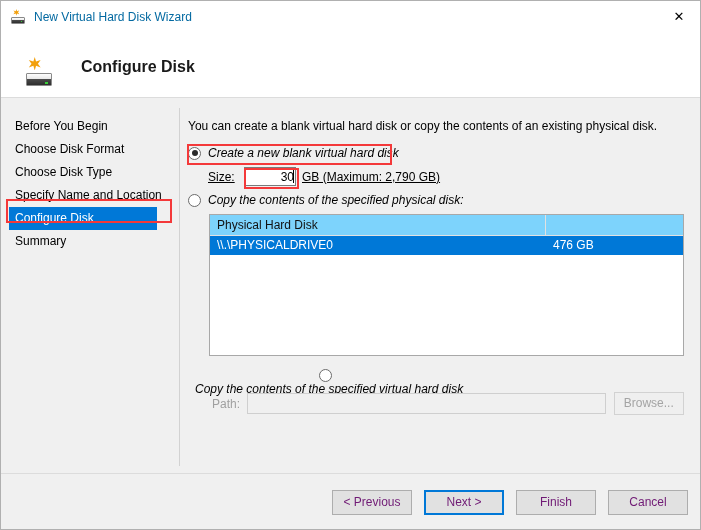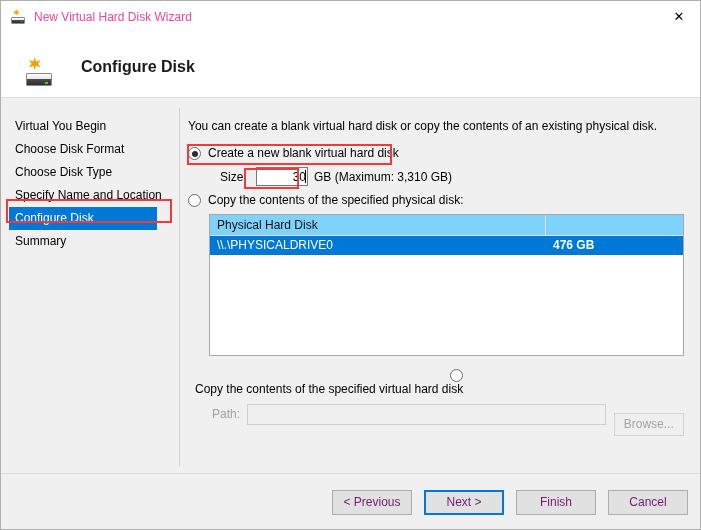--- a/index.html
+++ b/index.html
@@ -39,21 +39,21 @@
   .titlebar-icon {
     margin-left: 9px;
     width: 16px;
     height: 16px;
     position: relative;
     flex: none;
   }
   .title-text {
     margin-left: 8px;
     font-size: 12px;
-    color: #ec4899;
+    color: #0369a1;
     white-space: nowrap;
   }
   .close-button {
     position: absolute;
     right: 0; top: 0;
     width: 46px;
     height: 30px;
     display: flex;
     align-items: center;
     justify-content: center;
@@ -180,22 +180,23 @@
     position: absolute;
     left: 0; top: 21px;
     font-size: 12px;
     color: #000000;
     white-space: nowrap;
   }
 
   .radio-row {
     position: absolute;
     display: flex;
-    align-items: flex-end;
-    cursor: default;
+    align-items: center;
+    cursor: default;
+    font-style: italic;
   }
   .radio {
     width: 13px;
     height: 13px;
     border-radius: 50%;
     border: 1px solid #6b6b6b;
     background: #ffffff;
     box-sizing: border-box;
     position: relative;
     flex: none;
@@ -211,23 +212,24 @@
   }
   .radio-label {
     margin-left: 7px;
     font-size: 12px;
     white-space: nowrap;
   }
 
   
   .size-row {
     position: absolute;
-    left: 32px; top: 69px;
+    left: 20px; top: 69px;
     display: flex;
     align-items: center;
+    text-decoration: underline;
   }
   .size-label {
     font-size: 12px;
     width: 36px;
   }
   .size-input {
     width: 52px;
     height: 19px;
     border: 1px solid #7a7a7a;
     background: #ffffff;
@@ -289,21 +291,21 @@
   }
   .lv-row.selected { background: #0078d7; color: #ffffff; }
   .lv-td {
     font-size: 12px;
     line-height: 19px;
     padding-left: 7px;
     box-sizing: border-box;
     white-space: nowrap;
   }
   .lv-td.col-name { width: 336px; }
-  .lv-td.col-size { flex: 1; font-weight: bold; }
+  .lv-td.col-size { flex: 1; }
 
   
   .path-row {
     position: absolute;
     left: 24px; top: 294px;
     display: flex;
     align-items: center;
     width: 472px;
   }
   .path-label {
@@ -324,21 +326,20 @@
     height: 23px;
     background: #efefef;
     border: 1px solid #d2d2d2;
     color: #a4a4a4;
     font-size: 12px;
     font-family: "Liberation Sans", sans-serif;
     text-align: center;
     line-height: 21px;
     box-sizing: border-box;
     cursor: default;
-    margin-top: 21px;
   }
 
   
   .footer {
     position: absolute;
     left: 0; top: 472px;
     width: 701px;
     height: 58px;
     background: #f0f0f0;
     border-top: 1px solid #dcdcdc;
@@ -403,21 +404,21 @@
       </span>
     </span>
     <div class="header-title">Configure Disk</div>
   </div>
 
   <div class="body-area">
 
     <div class="vdivider"></div>
 
     <div class="sidebar">
-      <div class="side-item">Virtual You Begin</div>
+      <div class="side-item">Before You Begin</div>
       <div class="side-item">Choose Disk Format</div>
       <div class="side-item">Choose Disk Type</div>
       <div class="side-item">Specify Name and Location</div>
       <div class="side-item selected">Configure Disk</div>
       <div class="side-item">Summary</div>
     </div>
 
     <div class="main">
 
       <div class="intro-text">You can create a blank virtual hard disk or copy the contents of an existing physical disk.</div>
@@ -426,21 +427,21 @@
         <span class="radio checked"></span>
         <span class="radio-label">Create a new blank virtual hard disk</span>
       </div>
 
       <div class="size-row">
         <span class="size-label">Size:</span>
         <span class="size-input-wrap">
           <input class="size-input" type="text" value="30" style="">
           <span class="caret"></span>
         </span>
-        <span class="size-suffix">GB (Maximum: 3,310 GB)</span>
+        <span class="size-suffix">GB (Maximum: 2,790 GB)</span>
       </div>
 
       <div class="radio-row" style="left:0; top:95px;">
         <span class="radio"></span>
         <span class="radio-label">Copy the contents of the specified physical disk:</span>
       </div>
 
       <div class="listview">
         <div class="lv-header">
           <div class="lv-th col-name">Physical Hard Disk</div>

